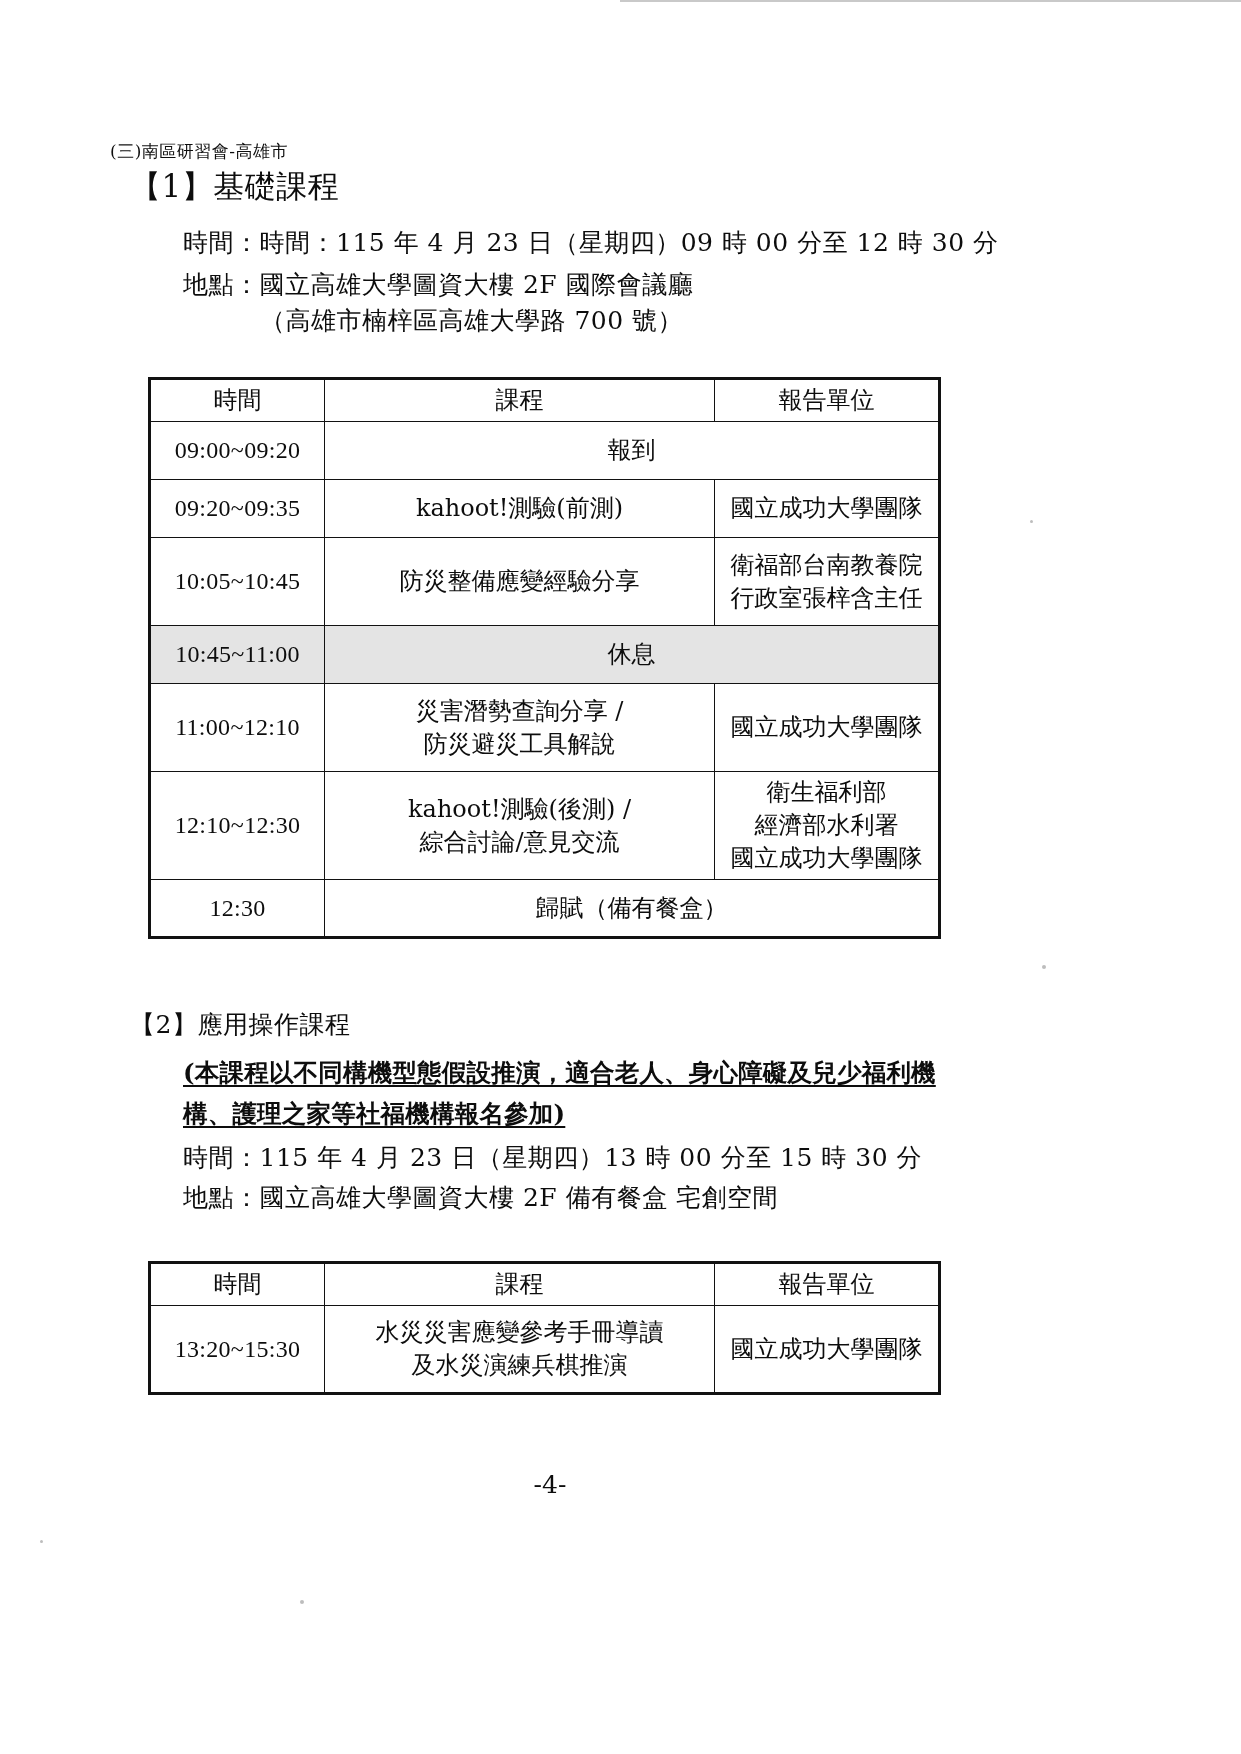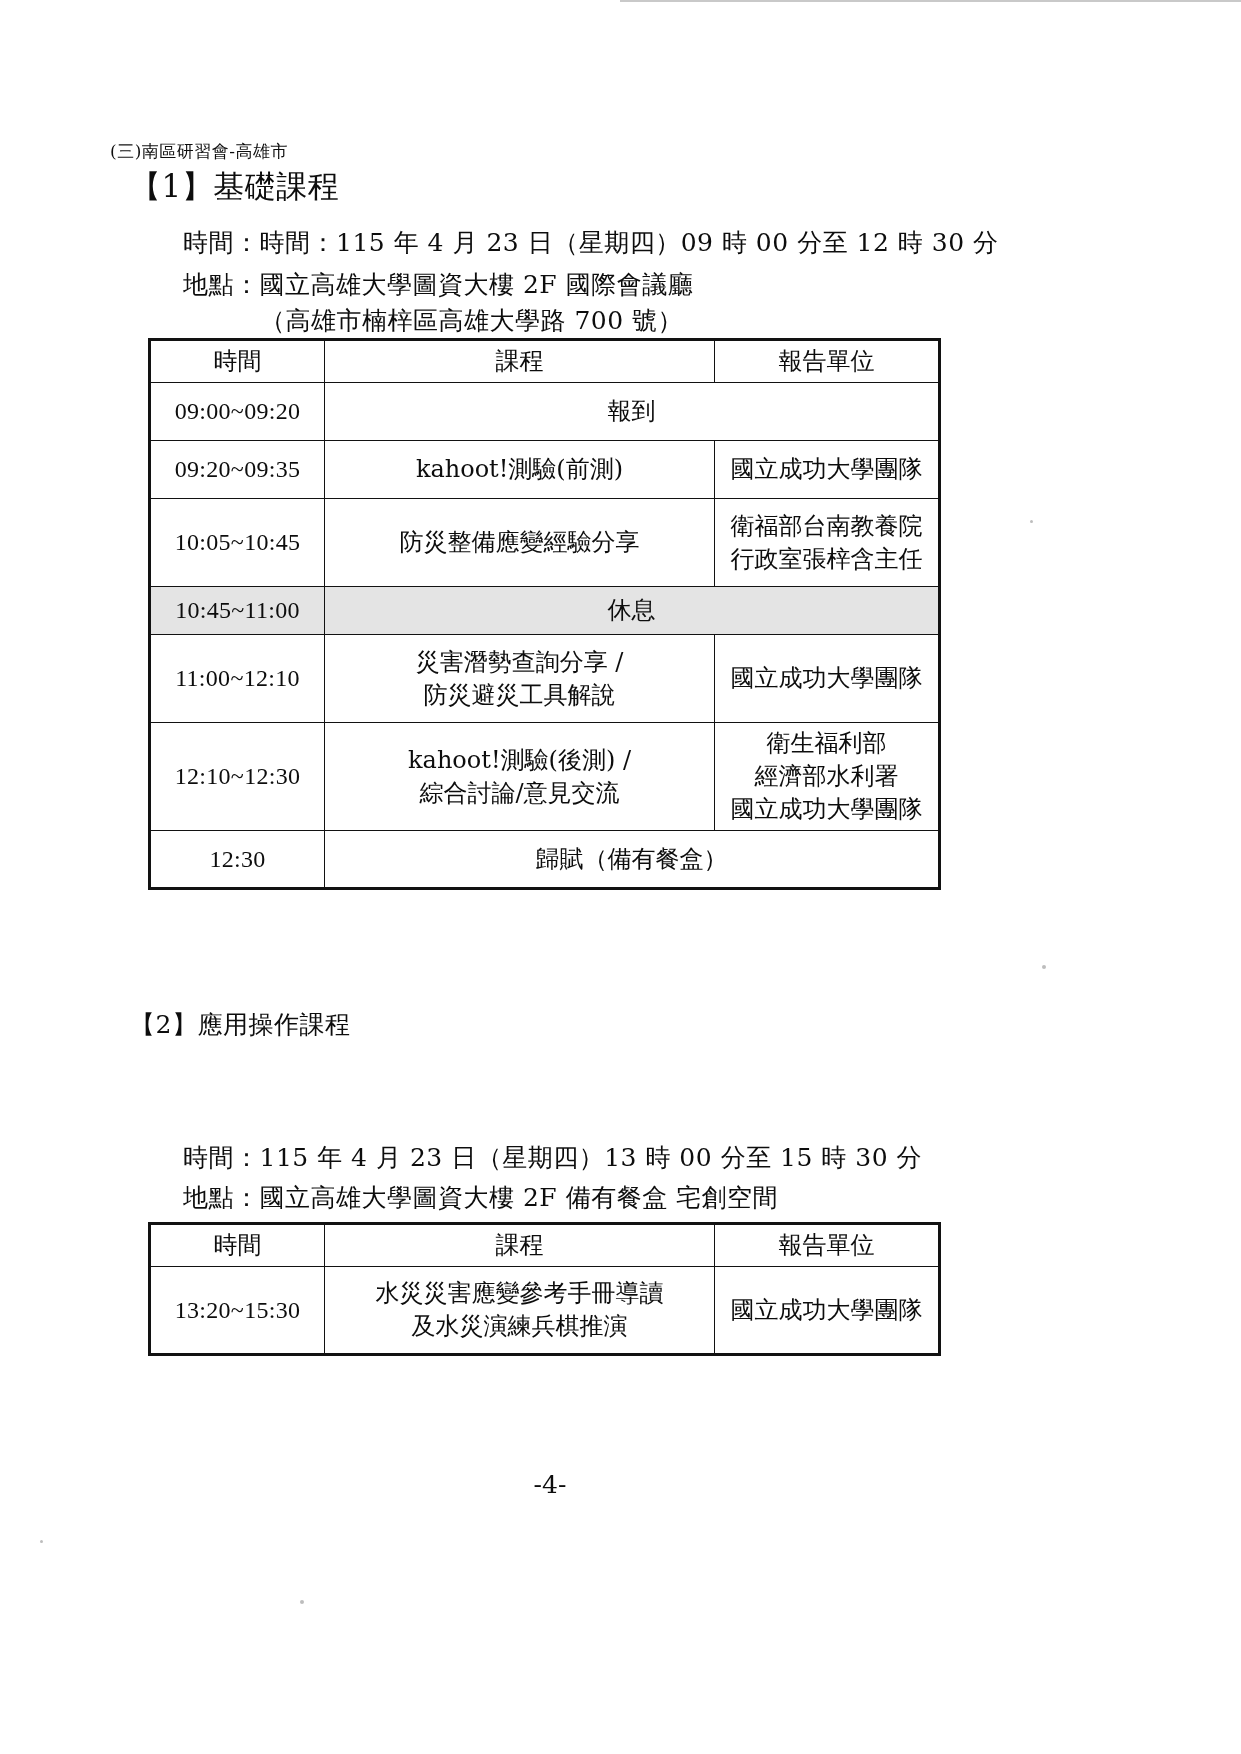--- a/index.html
+++ b/index.html
@@ -77,20 +77,21 @@
   }
   .t-time2  { left: 183px; top: 1143px; }
   .t-place2 { left: 183px; top: 1183px; }
 
   
   table.sched {
     position: absolute;
     border-collapse: collapse;
     table-layout: fixed;
     background: #fff;
+    margin-top: 39px;
   }
   table.sched td, table.sched th {
     border: 1.5px solid #121212;
     text-align: center;
     vertical-align: middle;
     font-weight: normal;
     font-size: 24px;
     line-height: 33px;
     padding: 4px 2px;
   }
@@ -172,21 +173,21 @@
           <td class="num">09:20~09:35</td>
           <td class="cell-multi">kahoot!測驗(前測)</td>
           <td class="cell-multi">國立成功大學團隊</td>
         </tr>
         <tr style="height: 88px;">
           <td class="num">10:05~10:45</td>
           <td class="cell-multi">防災整備應變經驗分享</td>
           <td class="cell-multi">衛福部台南教養院
 行政室張梓含主任</td>
         </tr>
-        <tr class="rest-row" style="height: 48px;">
+        <tr class="rest-row" style="height: 58px;">
           <td class="num">10:45~11:00</td>
           <td class="cell-multi" colspan="2">休息</td>
         </tr>
         <tr style="height: 88px;">
           <td class="num">11:00~12:10</td>
           <td class="cell-multi">災害潛勢查詢分享 /
 防災避災工具解說</td>
           <td class="cell-multi">國立成功大學團隊</td>
         </tr>
         <tr style="height: 90px;">
@@ -198,20 +199,21 @@
 國立成功大學團隊</td>
         </tr>
         <tr style="height: 58px;">
           <td class="num">12:30</td>
           <td class="cell-multi" colspan="2">歸賦（備有餐盒）</td>
         </tr>
       </tbody>
   </table>
 
   <div class="line h-item2">【2】應用操作課程</div>
+  <div class="note-bold">(本課程以不同構機型態假設推演，適合老人、身心障礙及兒少福利機構、護理之家等社福機構報名參加)</div>
   <div class="line t-time2">時間：115 年 4 月 23 日（星期四）13 時 00 分至 15 時 30 分</div>
   <div class="line t-place2">地點：國立高雄大學圖資大樓 2F 備有餐盒 宅創空間</div>
 
   <table class="sched" id="table2">
     <colgroup>
       <col class="col-time">
         <col class="col-course">
         <col class="col-unit">
     </colgroup>
     <thead>

